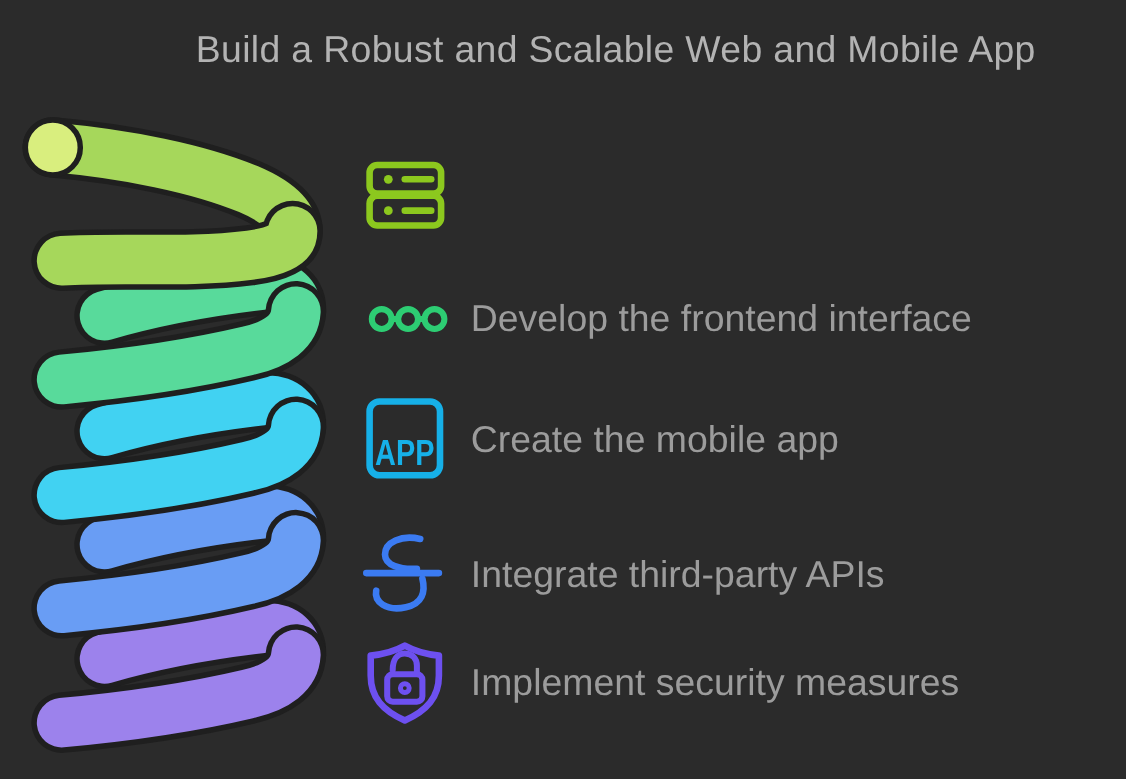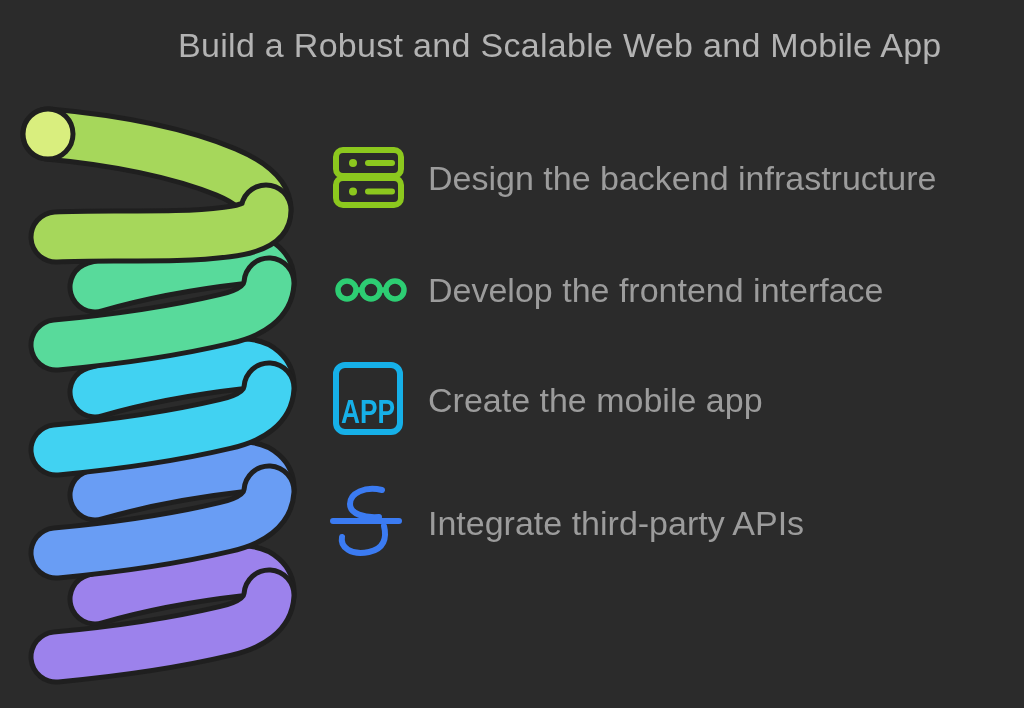--- a/index.html
+++ b/index.html
@@ -120,21 +120,20 @@
         <rect x="13" y="17" width="65" height="26" rx="7"></rect>
         <rect x="13" y="45" width="65" height="27" rx="7"></rect>
         <line x1="45" y1="30" x2="69" y2="30"></line>
         <line x1="45" y1="58.5" x2="69" y2="58.5"></line>
       </g>
       <g fill="#8cc81e">
         <circle cx="30" cy="30" r="4"></circle>
         <circle cx="30" cy="58.5" r="4"></circle>
       </g>
     </svg>
-    <span class="row-label">Design the backend infrastructure</span>
   </div>
 
   <div class="row" style="top:245px">
     <svg class="row-icon" viewBox="0 0 90 90">
       <g class="iconline" stroke-width="5.5" stroke="#2dcd73">
         <circle cx="24" cy="45" r="9"></circle>
         <circle cx="48" cy="45" r="9"></circle>
         <circle cx="72" cy="45" r="9"></circle>
         <line x1="34" y1="45" x2="38" y2="45"></line>
         <line x1="58" y1="45" x2="62" y2="45"></line>
@@ -155,14 +154,25 @@
     <svg class="row-icon" viewBox="0 0 90 90">
       <g class="iconline" stroke-width="6" stroke="#3b7bf2">
         <path d="M 59 12 C 42 8, 27 15, 27 26 C 27 36, 41 40, 56 39"></path>
         <line x1="10" y1="43" x2="76" y2="43"></line>
         <path d="M 61 48 C 64 60, 61 71, 46 74 C 28 78, 17 69, 19 59"></path>
       </g>
     </svg>
     <span class="row-label">Integrate third-party APIs</span>
   </div>
 
+  <div class="row" style="top:576px">
+    <svg class="row-icon" viewBox="0 0 90 90">
+      <g class="iconline" stroke="#6d50f0">
+        <path stroke-width="6" d="M 45 11 C 54 16, 64 19, 76 20 L 76 38 C 76 58, 65 70, 45 79 C 25 70, 14 58, 14 38 L 14 20 C 26 19, 36 16, 45 11 Z"></path>
+        <path stroke-width="5.5" d="M 34 33 C 34 24, 38 18, 45 18 C 52 18, 56 23, 56 29 L 56 36"></path>
+        <rect x="29" y="37" width="32" height="25" rx="5" stroke-width="5.5"></rect>
+        <circle cx="45" cy="49.5" r="4" stroke-width="4.5"></circle>
+      </g>
+    </svg>
+    <span class="row-label">Implement security measures</span>
+  </div>
 
 </div>
 
 </body></html>

